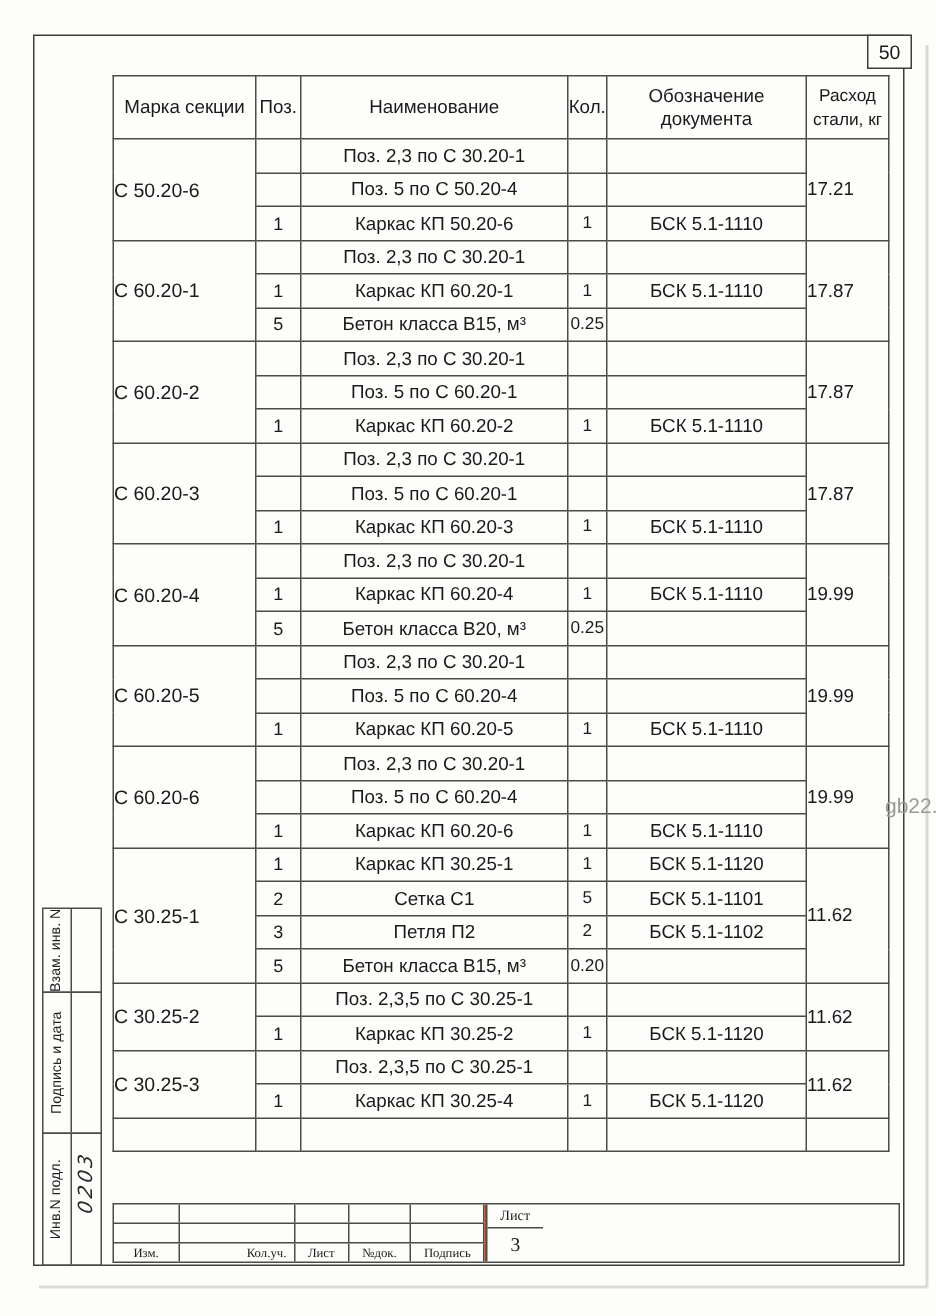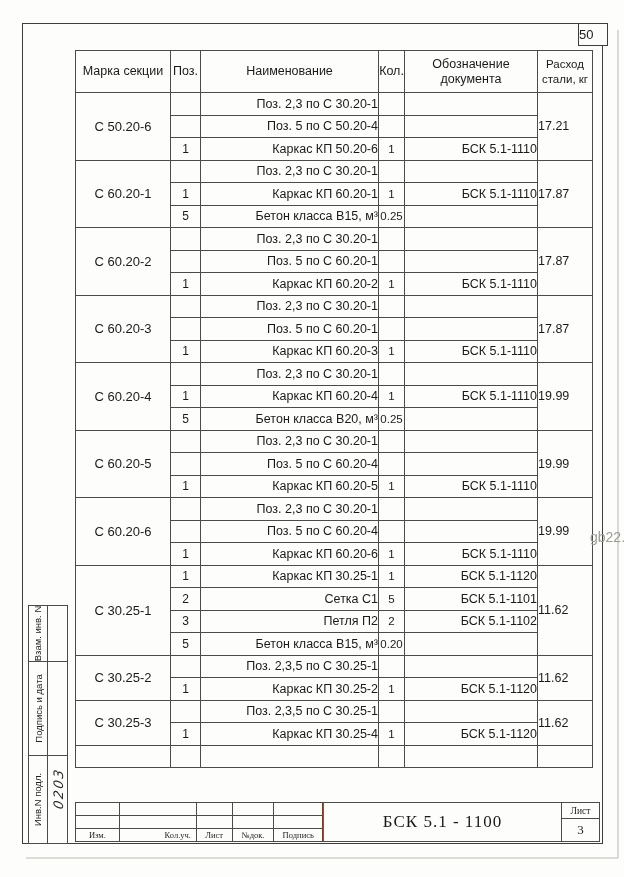--- a/index.html
+++ b/index.html
@@ -20,45 +20,45 @@
     box-sizing:border-box;
   }
   
   .shadow-v{position:absolute;left:617px;top:30px;width:2px;height:828px;background:#c9c9c4;opacity:.7;}
   .shadow-h{position:absolute;left:26px;top:857px;width:592px;height:2px;background:#cdcdc8;opacity:.7;}
 
   
   .pageno{
     position:absolute;left:578px;top:23px;width:30px;height:23px;
     border:1px solid #3d3d3b;box-sizing:border-box;
-    display:flex;align-items:center;justify-content:flex-start;
+    display:flex;align-items:center;justify-content:center;
     font-size:13px;background:#fdfdfb;
   }
 
   
   table.spec{
     position:absolute;left:75px;top:50px;width:517px;
     border-collapse:collapse;table-layout:fixed;
     font-size:12.5px;
   }
   table.spec td,table.spec th{
     border:1px solid #4b4b48;
     padding:0;vertical-align:middle;
     overflow:hidden;white-space:nowrap;
     font-weight:normal;
   }
   table.spec thead tr{height:42px;}
   table.spec tbody tr{height:22.5px;}
   th.h{font-size:12.5px;text-align:center;line-height:1.15;}
   th.h small{font-size:11.5px;}
-  .c-mark{text-align:center;font-size:13px;margin-top:23px;}
+  .c-mark{font-size:13px;margin-top:23px;}
   .c-pos{text-align:center;font-size:12px;}
-  .c-name{text-align:right;padding-left:7px;margin-top:48px;}
+  .c-name{text-align:center;padding-left:7px;margin-top:48px;}
   .c-qty{text-align:center;font-size:11.5px;}
-  .c-doc{text-align:right;}
+  .c-doc{text-align:center;}
   .c-cons{text-align:left;}
 
   
   .sidebar{
     position:absolute;left:28px;top:605px;width:40px;height:239px;
     box-sizing:border-box;
   }
   .sb-sec{
     position:absolute;left:0;width:40px;
     border:1px solid #4b4b48;box-sizing:border-box;
@@ -399,21 +399,20 @@
       </div>
       <div class="rev-row">
         <div class="rev-cell w0">Изм.</div>
         <div class="rev-cell w1">Кол.уч.</div>
         <div class="rev-cell w2">Лист</div>
         <div class="rev-cell w3">№док.</div>
         <div class="rev-cell w4">Подпись</div>
         <div class="rev-cell w5">Дата</div>
       </div>
     </div>
-    <div class="doccode">БСК 5.1 - 1100</div>
     <div class="sheetbox">
       <div class="sheet-label">Лист</div>
       <div class="sheet-num">3</div>
     </div>
   </div>
 
   <div class="watermark">gb22.ru</div>
 
 </div>
 

